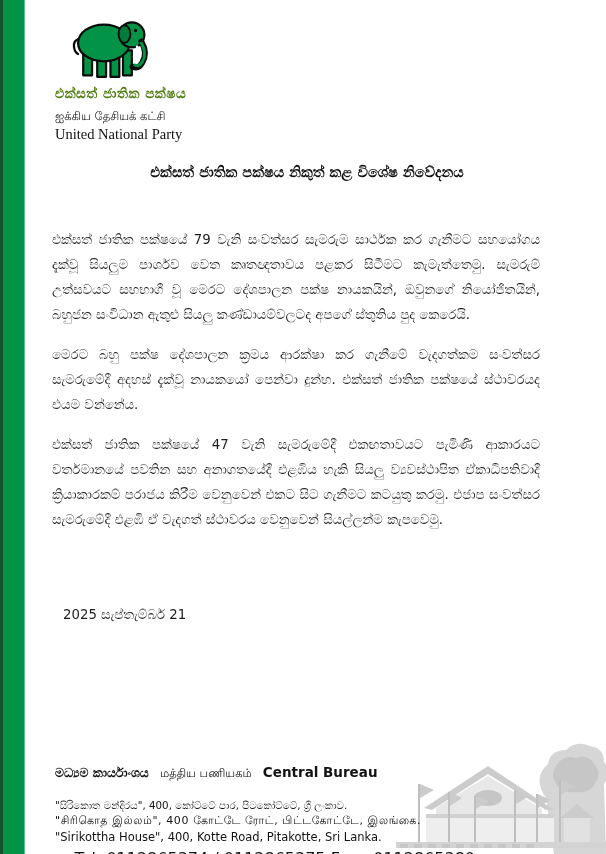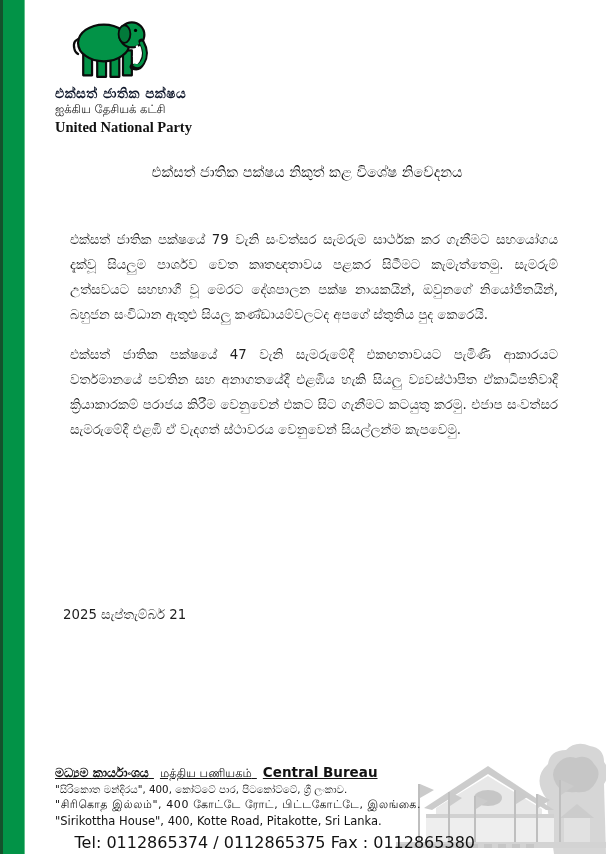--- a/index.html
+++ b/index.html
@@ -18,39 +18,39 @@
     background: #029347;
     border-left: 3px solid #14522c;
     border-right: 1px solid #5fbf8a;
   }
   .logo-block {
     position: absolute; left: 55px; top: 12px; width: 150px;
   }
   .logo-elephant { display: block; margin-left: 6px; }
   .party-name-si {
     margin-top: 3px;
-    font-size: 13.5px; font-weight: bold; color: #0f172a;
+    font-size: 13.5px; font-weight: bold; color: #4d7c0f;
     letter-spacing: 0.5px; white-space: nowrap;
   }
   .party-name-ta {
-    margin-top: 0;
+    margin-top: 7px;
     font-size: 11.5px; color: #222; white-space: nowrap;
   }
   .party-name-en {
     margin-top: 2px;
     font-family: "Liberation Serif", serif;
-    font-size: 14.5px; font-weight: bold; color: #111; white-space: nowrap;
+    font-size: 14.5px; font-weight: normal; color: #111; white-space: nowrap;
   }
   .doc-title {
     position: absolute; left: 63px; top: 164px; width: 488px;
     text-align: center;
-    font-size: 14.5px; font-weight: normal; color: #111;
+    font-size: 14.5px; font-weight: bold; color: #111;
   }
   .doc-body {
-    position: absolute; left: 70px; top: 227px; width: 488px;
+    position: absolute; left: 52px; top: 227px; width: 488px;
   }
   .doc-body p {
     font-size: 13.3px;
     line-height: 25px;
     text-align: justify;
     color: #1d1d1d;
     margin-bottom: 15px;
   }
   .doc-date {
     position: absolute; left: 63px; top: 607px;
@@ -59,21 +59,21 @@
   .watermark {
     position: absolute; right: 0; bottom: 0;
     width: 210px; height: 118px;
     opacity: 0.85;
     pointer-events: none;
   }
   .footer {
     position: absolute; left: 55px; top: 762px; width: 420px;
     color: #121212;
   }
-  .footer-line1 { white-space: nowrap; margin-bottom: 2px; text-decoration: underline; }
+  .footer-line1 { white-space: nowrap; margin-bottom: 18px; }
   .footer-line1 .si { font-size: 12.5px; font-weight: bold; }
   .footer-line1 .ta { font-size: 11.5px; margin-left: 6px; }
   .footer-line1 .en { font-size: 13.5px; font-weight: bold; margin-left: 6px; }
   .footer-addr-si { font-size: 10.3px; margin-bottom: 2px; white-space: nowrap; }
   .footer-addr-ta { font-size: 11px; letter-spacing: 0.6px; margin-bottom: 2px; white-space: nowrap; }
   .footer-addr-en { font-size: 11.5px; margin-bottom: 5px; white-space: nowrap; }
   .footer-tel  { font-size: 16px; margin-bottom: 18px; white-space: nowrap; text-align: right; }
   .footer-mail { font-size: 12px; white-space: nowrap; }
 </style>
 </head>
@@ -100,20 +100,21 @@
   </svg>
   <div class="party-name-si">එක්සත් ජාතික පක්ෂය</div>
   <div class="party-name-ta">ஐக்கிய தேசியக் கட்சி</div>
   <div class="party-name-en">United National Party</div>
 </div>
 
 <div class="doc-title">එක්සත් ජාතික පක්ෂය නිකුත් කළ විශේෂ නිවේදනය</div>
 
 <div class="doc-body">
   <p>එක්සත් ජාතික පක්ෂයේ 79 වැනි සංවත්සර සැමරුම සාර්ථක කර ගැනීමට සහයෝගය දැක්වූ සියලුම පාර්ශව වෙත කෘතඥතාවය පළකර සිටීමට කැමැත්තෙමු. සැමරුම් උත්සවයට සහභාගී වූ මෙරට දේශපාලන පක්ෂ නායකයින්, ඔවුනගේ නියෝජිතයින්, බහුජන සංවිධාන ඇතුළු සියලු කණ්ඩායම්වලටද අපගේ ස්තුතිය පුද කෙරෙයි.</p>
+  <p>මෙරට බහු පක්ෂ දේශපාලන ක්‍රමය ආරක්ෂා කර ගැනීමේ වැදගත්කම සංවත්සර සැමරුමේදී අදහස් දැක්වූ නායකයෝ පෙන්වා දුන්හ. එක්සත් ජාතික පක්ෂයේ ස්ථාවරයද එයම වන්නේය.</p>
   <p>එක්සත් ජාතික පක්ෂයේ 47 වැනි සැමරුමේදී එකඟතාවයට පැමිණි ආකාරයට වර්තමානයේ පවතින සහ අනාගතයේදී එළඹිය හැකි සියලු ව්‍යවස්ථාපිත ඒකාධිපතිවාදී ක්‍රියාකාරකම් පරාජය කිරීම වෙනුවෙන් එකට සිට ගැනීමට කටයුතු කරමු. එජාප සංවත්සර සැමරුමේදී එළඹි ඒ වැදගත් ස්ථාවරය වෙනුවෙන් සියල්ලන්ම කැපවෙමු.</p>
 </div>
 
 <div class="doc-date">2025 සැප්තැම්බර් 21</div>
 
 <svg class="watermark" viewBox="0 0 210 118" aria-hidden="true">
   <g stroke="none">
 
     <path d="M150,62 q-14,-20 2,-34 q2,-14 18,-14 q10,-10 24,-4 q14,2 14,16 q8,10 0,22 l2,70 l-52,0 z" fill="#cfcfcf"></path>
     <path d="M160,30 q8,-12 20,-8 q12,-4 18,6 q8,8 2,18 q-6,12 -20,10 q-14,2 -20,-8 q-6,-10 0,-18" fill="#bdbdbd"></path>

